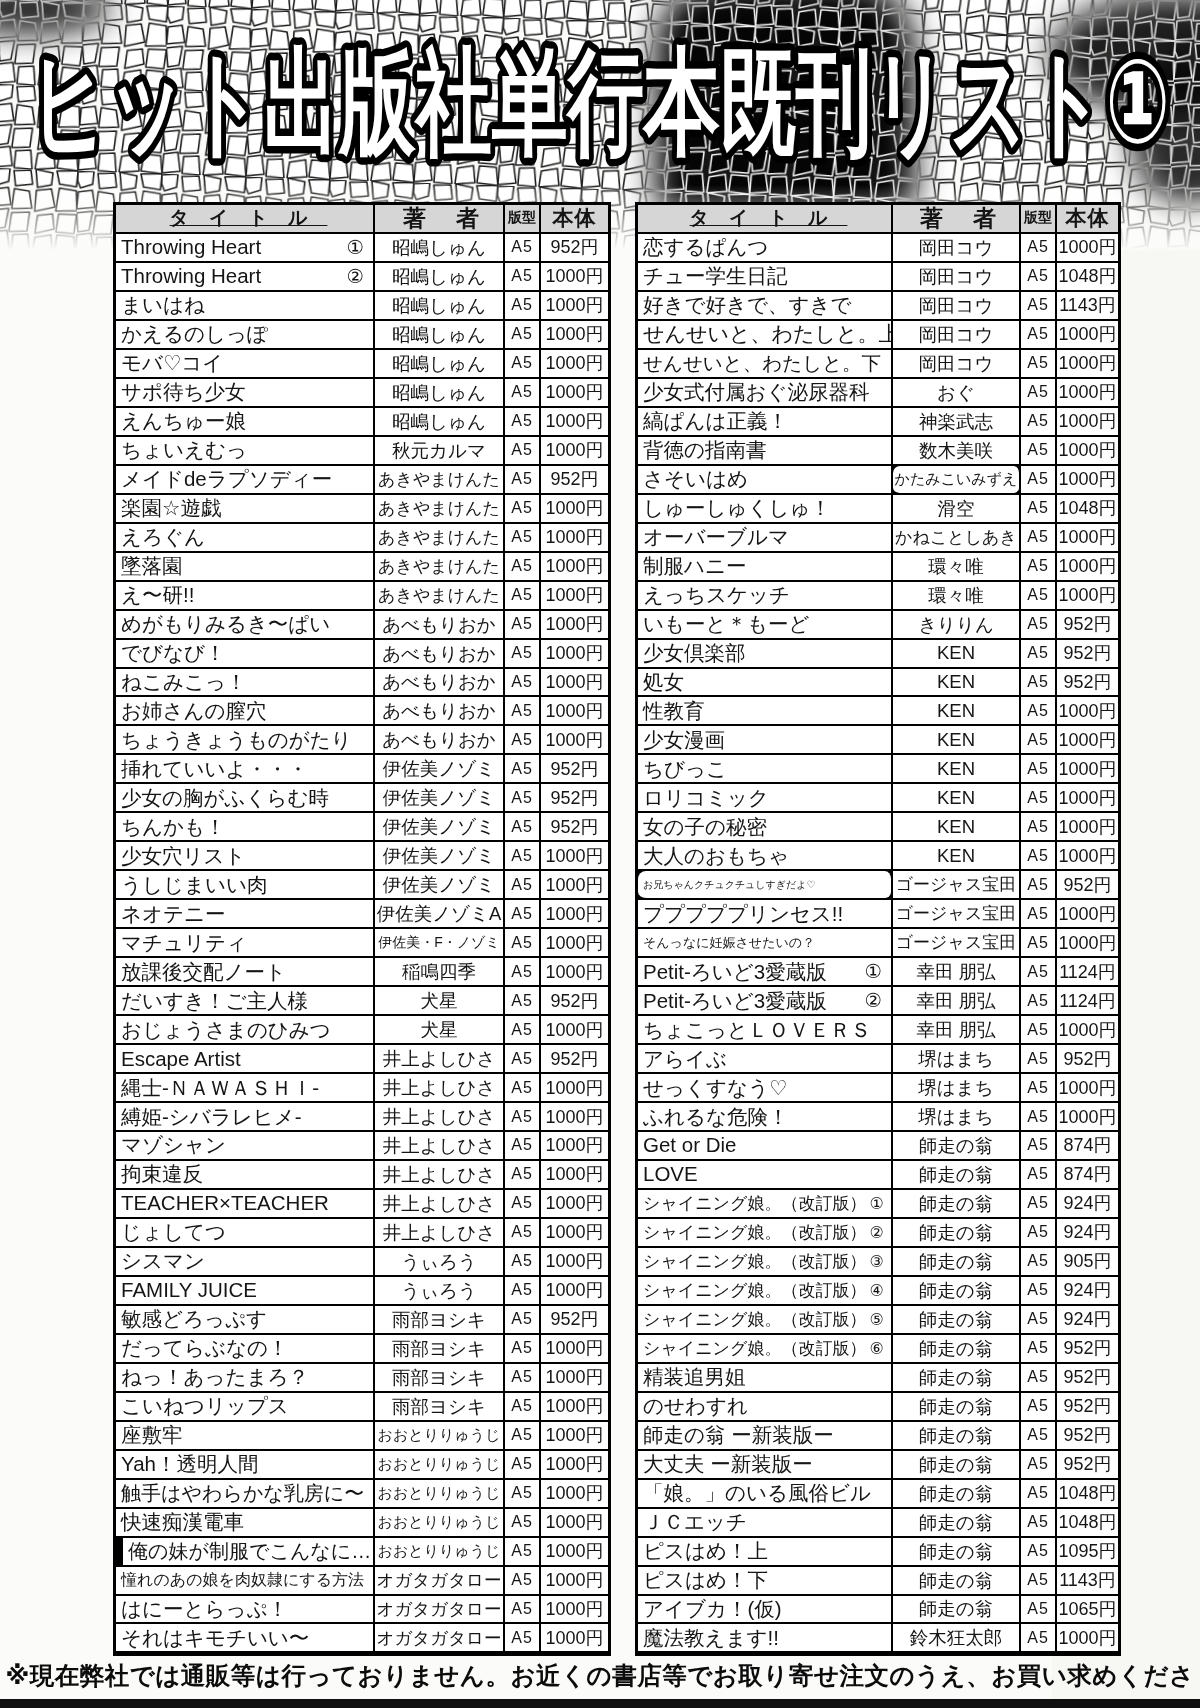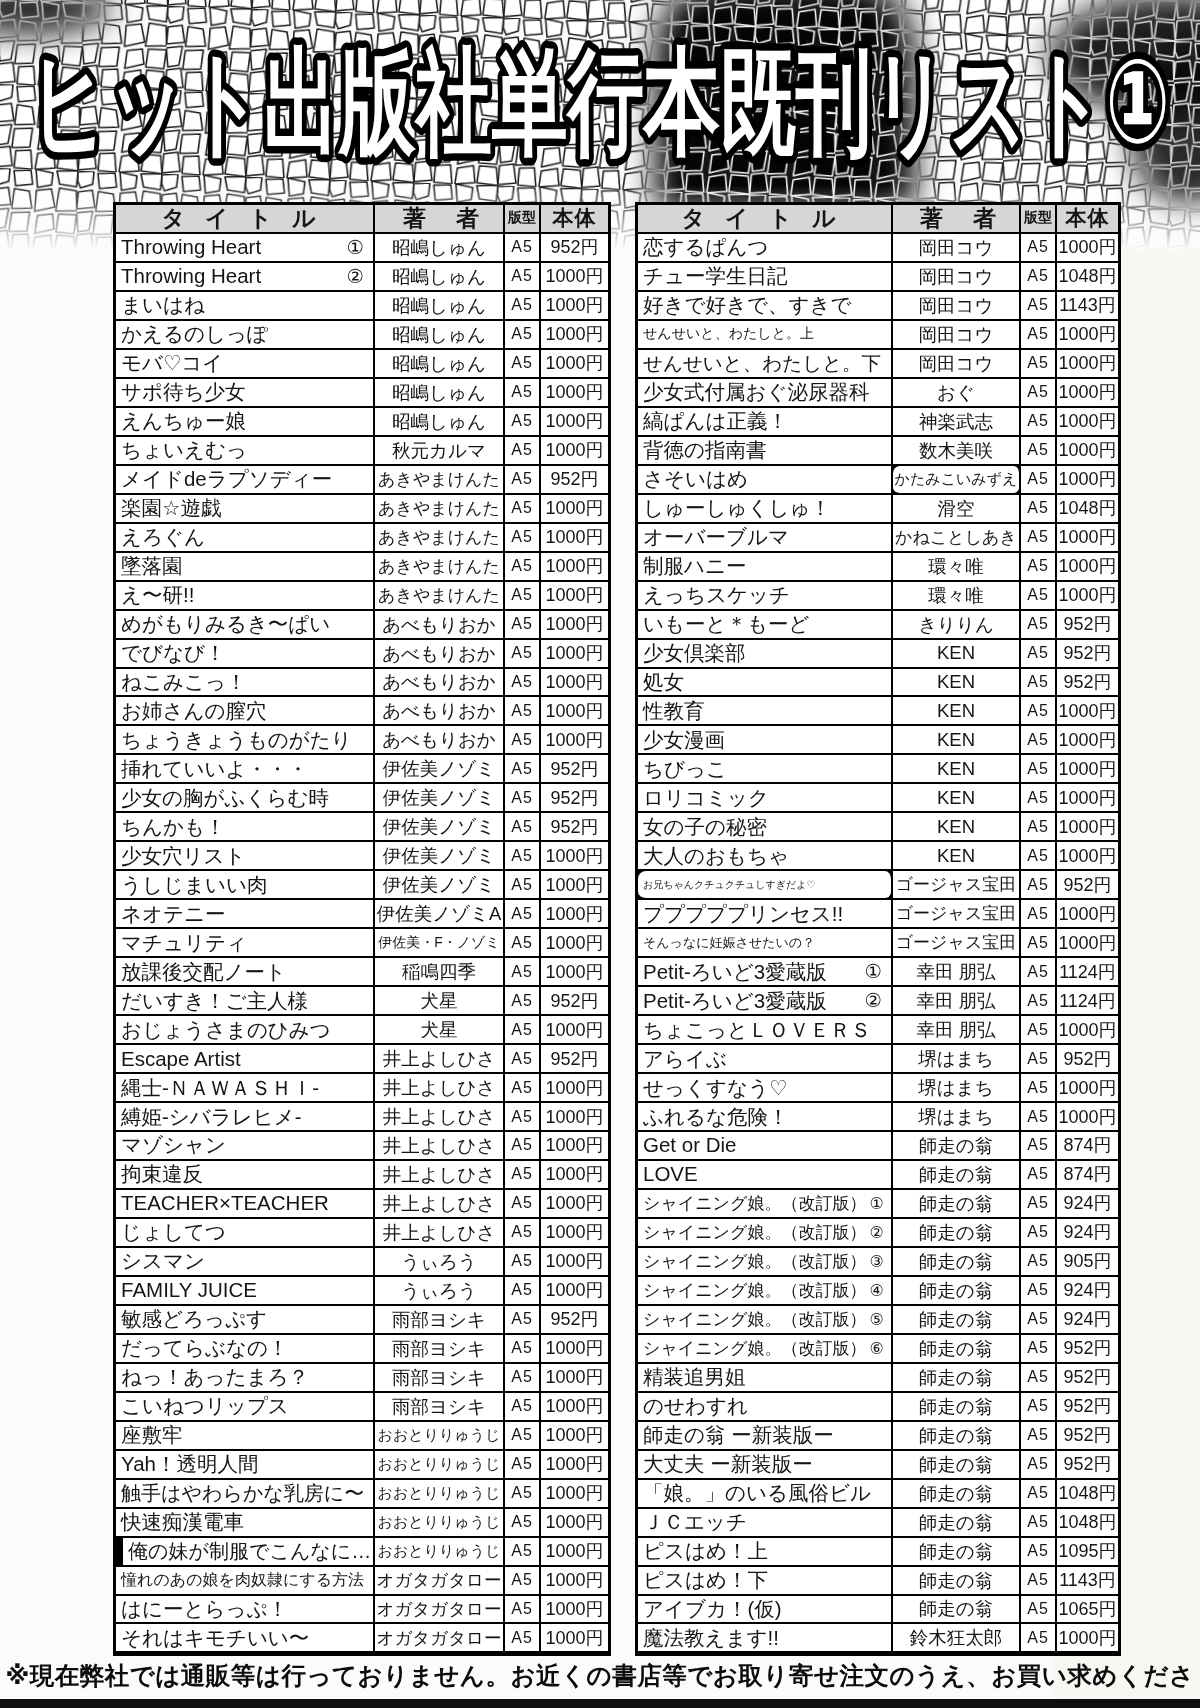--- a/index.html
+++ b/index.html
@@ -8,21 +8,21 @@
   .page{position:relative;width:1052px;height:1708px;background:#fbfbf9;}
 
   .header-art{position:absolute;left:0;top:0;width:1200px;height:250px;}
 
   .btable{position:absolute;display:grid;grid-auto-rows:28.98px;background:#000;border:3px solid #000;}
   #left-table{left:113px;top:202px;width:498px;grid-template-columns:259px 130px 36px 67px;}
   #right-table{left:635px;top:202px;width:486px;grid-template-columns:255px 128px 36px 61px;}
   .cell{background:#fff;border-right:2px solid #000;border-bottom:2px solid #000;display:flex;align-items:center;overflow:hidden;white-space:nowrap;color:#151515;}
   .cell:nth-child(4n){border-right:none;}
   .hcell{background:#d6d6d6;font-weight:bold;justify-content:center;}
-  .h-title{font-size:23px;letter-spacing:20px;padding-left:8px;}
+  .h-title{font-size:19px;letter-spacing:20px;padding-left:8px;text-decoration:underline;}
   .h-author{font-size:23px;letter-spacing:30px;padding-left:34px;}
   .h-format{font-size:14px;letter-spacing:0;}
   .h-price{font-size:21px;letter-spacing:1px;}
   .c-title{justify-content:flex-start;padding:0 5px;font-size:20.5px;}
   .c-author{justify-content:center;font-size:18.5px;padding:0 2px;}
   .c-format{justify-content:center;font-size:16px;letter-spacing:1px;}
   .c-price{justify-content:center;font-size:18px;letter-spacing:0;}
   .mark{margin-left:auto;padding-right:4px;font-size:0.95em;}
   .note{margin-left:auto;}
   .note + .mark{margin-left:3px;padding-right:2px;}
@@ -473,21 +473,21 @@
     <div class="cell c-format">A5</div>
     <div class="cell c-price">1048円</div>
 
     <div class="cell c-title">
         <span class="t-text">好きで好きで、すきで</span>
       </div>
     <div class="cell c-author">岡田コウ</div>
     <div class="cell c-format">A5</div>
     <div class="cell c-price">1143円</div>
 
-    <div class="cell c-title" style="font-size: 14px;">
+    <div class="cell c-title" style="font-size: 21px;">
         <span class="t-text">せんせいと、わたしと。上</span>
       </div>
     <div class="cell c-author">岡田コウ</div>
     <div class="cell c-format">A5</div>
     <div class="cell c-price">1000円</div>
 
     <div class="cell c-title" style="font-size: 19.5px;">
         <span class="t-text">せんせいと、わたしと。下</span>
       </div>
     <div class="cell c-author">岡田コウ</div>

